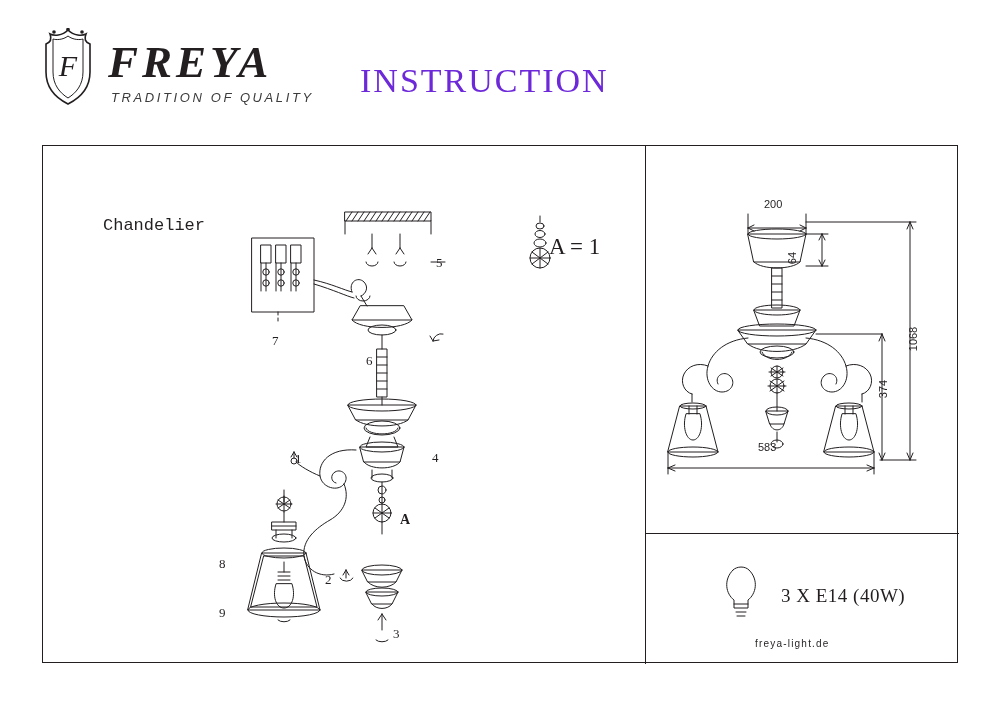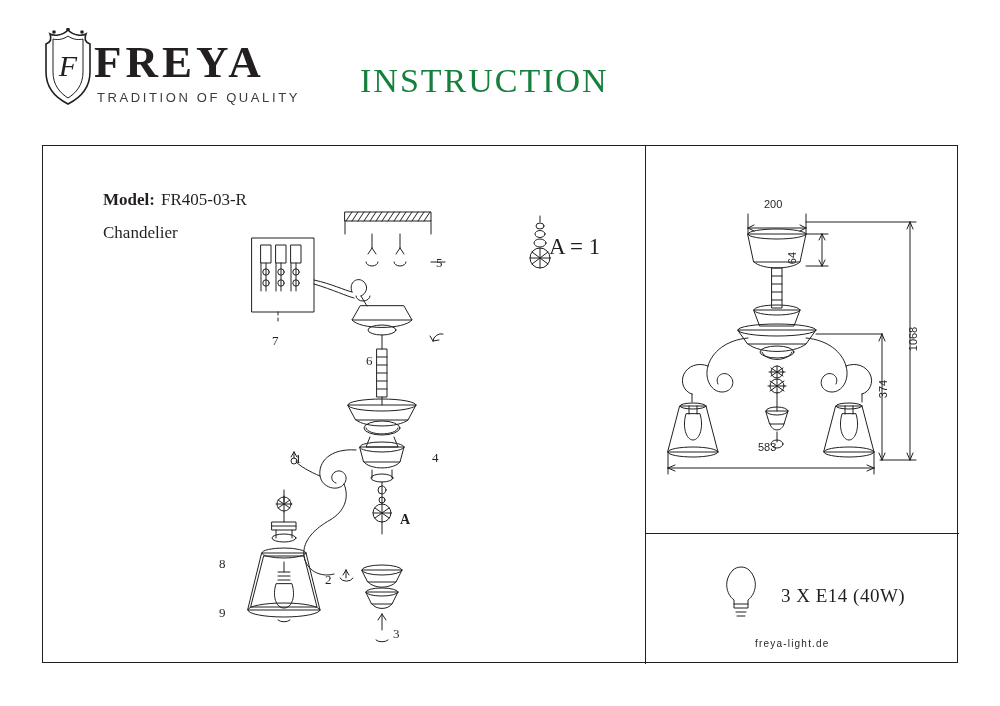--- a/index.html
+++ b/index.html
@@ -32,21 +32,23 @@
     position: absolute;
     left: 42px; top: 28px;
     display: flex;
     align-items: flex-start;
   }
   .crest {
     width: 52px; height: 78px;
     position: relative;
   }
   .brand-block {
+    margin-left: 14px;
     padding-top: 12px;
+    font-style: italic;
   }
   .brand-name {
     font-family: "Liberation Serif", serif;
     font-size: 45px;
     letter-spacing: 4px;
     font-weight: 700;
     line-height: 1;
     color: #231f20;
   }
   .brand-tag {
@@ -56,21 +58,21 @@
     color: #3b3b3b;
     margin-top: 5px;
     margin-left: 3px;
   }
   .doc-title {
     position: absolute;
     left: 360px; top: 62px;
     font-family: "Liberation Serif", serif;
     font-size: 34px;
     letter-spacing: 2px;
-    color: #15803d;
+    color: #6d28d9;
   }
 
   
   .frame {
     position: absolute;
     left: 42px; top: 145px;
     width: 916px; height: 518px;
     border: 1px solid #231f20;
     box-sizing: border-box;
   }
@@ -92,23 +94,22 @@
     position: absolute;
     left: 60px; top: 44px;
     font-family: "Liberation Serif", serif;
     font-size: 17px;
   }
   .model-label { font-weight: 700; }
   .model-value { font-weight: 400; margin-left: 6px; }
   .product-type {
     position: absolute;
     left: 60px; top: 70px;
-    font-family: Liberation Serif, serif;
+    font-family: Liberation Mono, monospace;
     font-size: 17px;
-    margin-top: 7px;
   }
 
   
   .callout {
     position: absolute;
     font-family: "Liberation Serif", serif;
     font-size: 13px;
     color: #231f20;
   }
   .letter-a {
@@ -182,23 +183,20 @@
       </div>
     </div>
 
     <div class="doc-title">INSTRUCTION</div>
   </div>
 
   <div class="frame">
     <div class="v-divider"></div>
     <div class="h-divider"></div>
 
-    <div class="model-line">
-      <span class="model-label">Model:</span><span class="model-value">FR405-03-R</span>
-    </div>
     <div class="product-type">Chandelier</div>
   </div>
 
   <div class="svg-layer">
   <svg width="1000" height="706" viewBox="0 0 1000 706">
     <g fill="none" stroke="#231f20" stroke-width="1" stroke-linecap="round" stroke-linejoin="round">
 
       <g>
         <rect x="345" y="212" width="86" height="9"></rect>
         <path d="M346 221 L352 212 M352 221 L358 212 M358 221 L364 212 M364 221 L370 212 M370 221 L376 212 M376 221 L382 212 M382 221 L388 212 M388 221 L394 212 M394 221 L400 212 M400 221 L406 212 M406 221 L412 212 M412 221 L418 212 M418 221 L424 212 M424 221 L430 212"></path>

